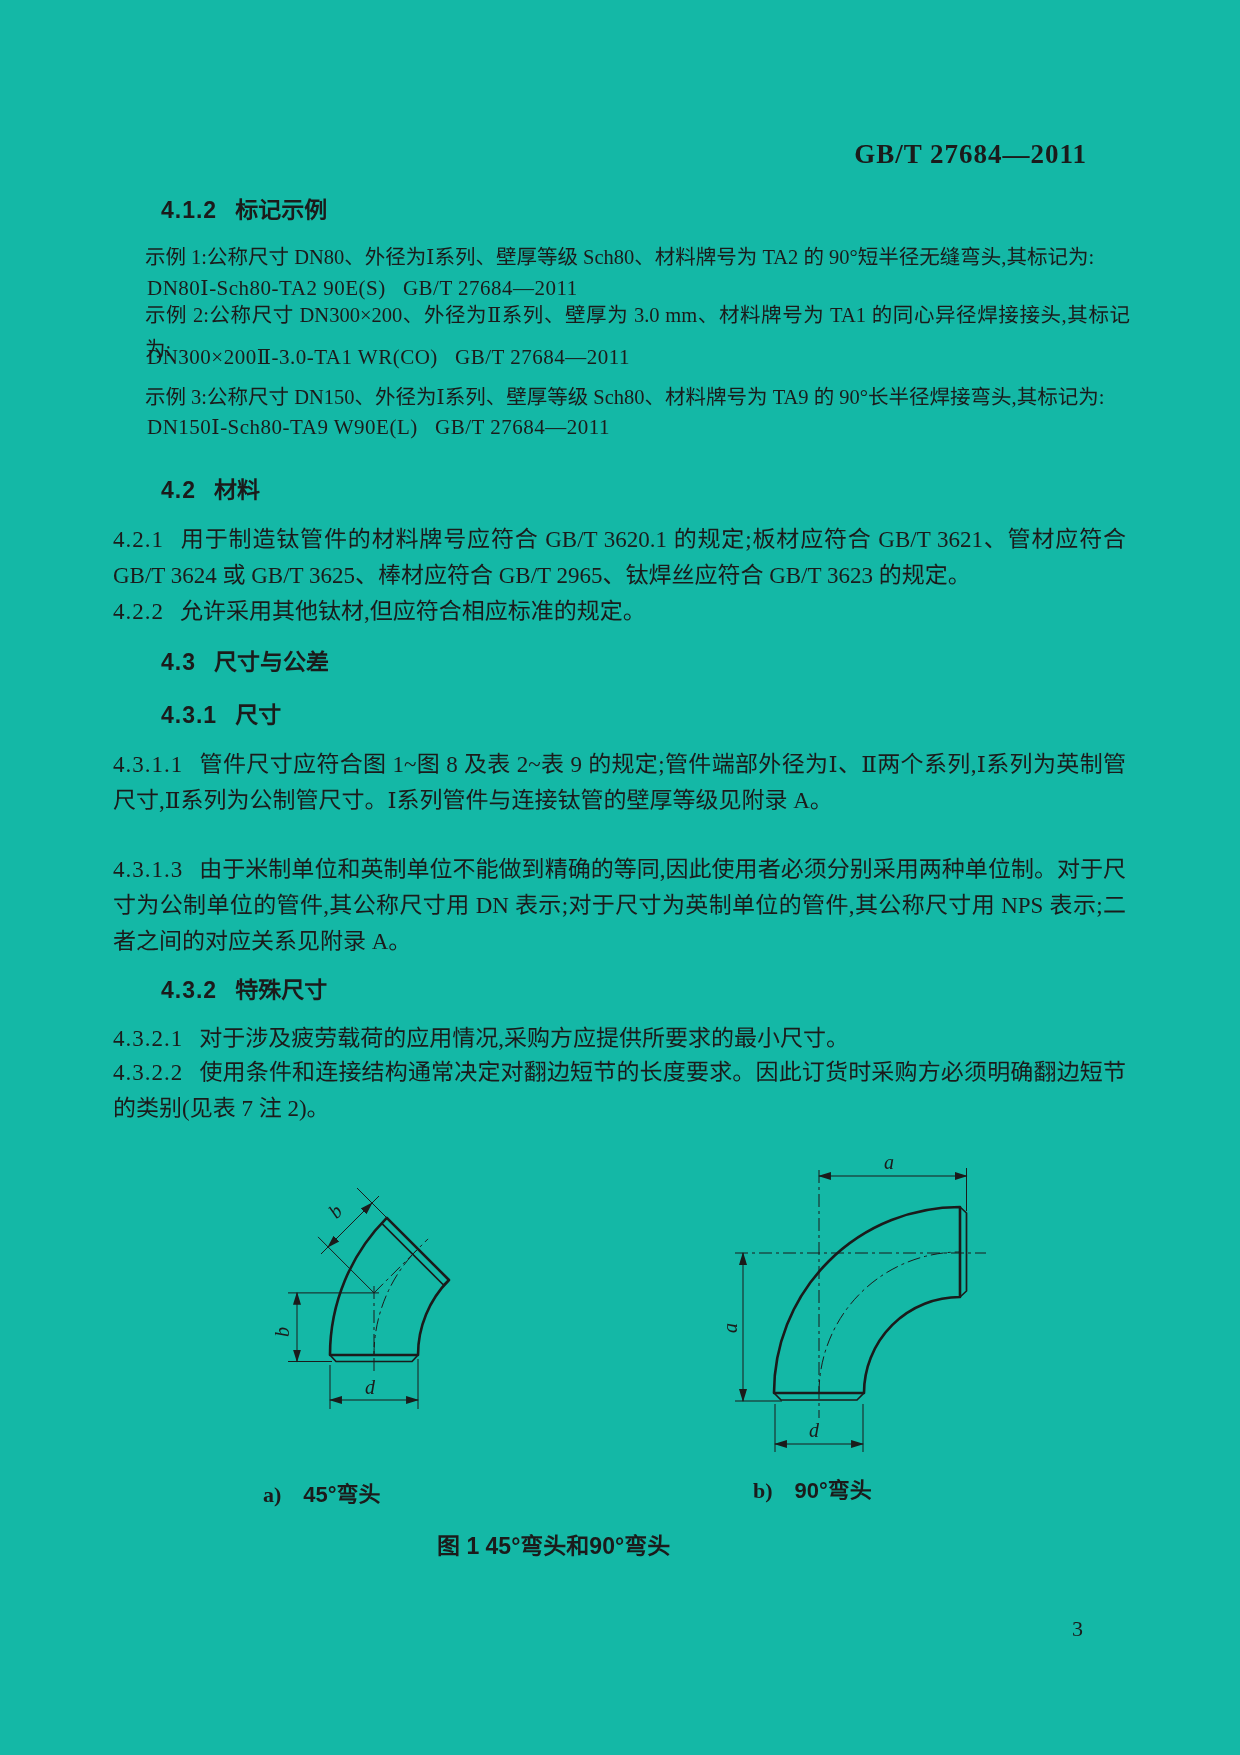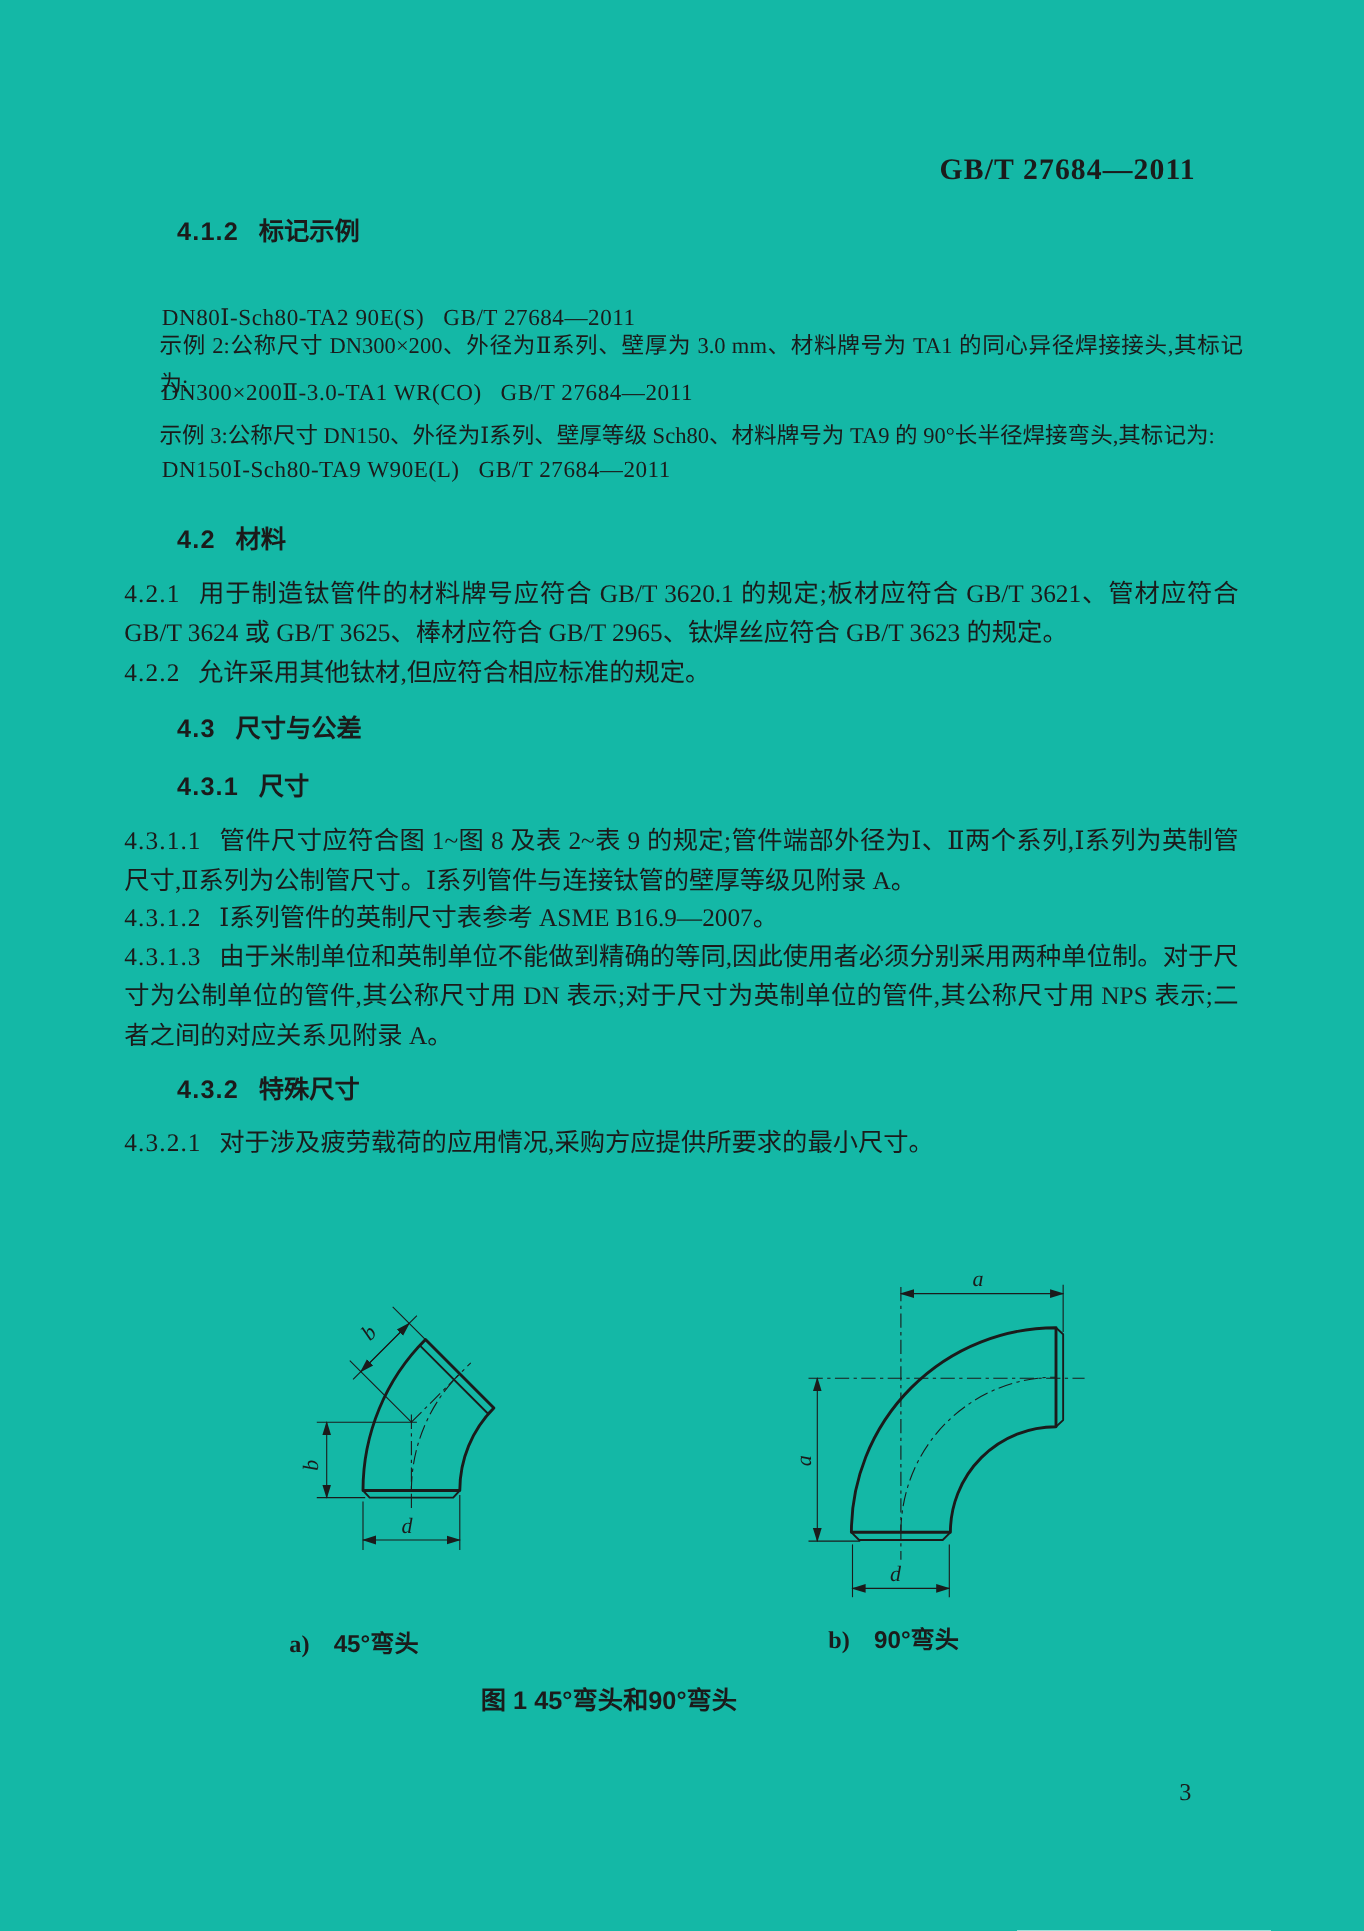--- a/index.html
+++ b/index.html
@@ -31,20 +31,21 @@
 <body>
 
 <div class="page">
 
   <div class="abs std-code" style="top:139px;right:153px;">GB/T 27684—2011</div>
 
   <div class="abs h" style="top:191px;left:113px;">
     <span class="num">4.1.2</span><span>标记示例</span>
   </div>
 
+  <div class="abs ex" style="top:240px;left:145px;">示例 1:公称尺寸 DN80、外径为Ⅰ系列、壁厚等级 Sch80、材料牌号为 TA2 的 90°短半径无缝弯头,其标记为:</div>
   <div class="abs code" style="top:276px;left:147px;text-align:right;">DN80Ⅰ-Sch80-TA2 90E(S)   GB/T 27684—2011</div>
   <div class="abs ex" style="top:298px;left:145px;">示例 2:公称尺寸 DN300×200、外径为Ⅱ系列、壁厚为 3.0 mm、材料牌号为 TA1 的同心异径焊接接头,其标记为:</div>
   <div class="abs code" style="top:345px;left:147px;">DN300×200Ⅱ-3.0-TA1 WR(CO)   GB/T 27684—2011</div>
   <div class="abs ex" style="top:380px;left:145px;">示例 3:公称尺寸 DN150、外径为Ⅰ系列、壁厚等级 Sch80、材料牌号为 TA9 的 90°长半径焊接弯头,其标记为:</div>
   <div class="abs code" style="top:415px;left:147px;">DN150Ⅰ-Sch80-TA9 W90E(L)   GB/T 27684—2011</div>
 
   <div class="abs h" style="top:471px;left:113px;">
     <span class="num">4.2</span><span>材料</span>
   </div>
 
@@ -58,33 +59,33 @@
   <div class="abs h" style="top:643px;left:113px;">
     <span class="num">4.3</span><span>尺寸与公差</span>
   </div>
   <div class="abs h" style="top:696px;left:113px;">
     <span class="num">4.3.1</span><span>尺寸</span>
   </div>
 
   <div class="abs p" style="top:747px;left:113px;">
     <span class="pnum">4.3.1.1</span><span>管件尺寸应符合图 1~图 8 及表 2~表 9 的规定;管件端部外径为Ⅰ、Ⅱ两个系列,Ⅰ系列为英制管尺寸,Ⅱ系列为公制管尺寸。Ⅰ系列管件与连接钛管的壁厚等级见附录 A。</span>
   </div>
-  <div class="abs p" style="top:817px;left:113px;">
-    <span class="pnum">4.3.1.2</span><span>Ⅰ系列管件的英制尺寸表参考 ASME B16.9—2007。</span>
-  </div>
   <div class="abs p" style="top:852px;left:113px;">
     <span class="pnum">4.3.1.3</span><span>由于米制单位和英制单位不能做到精确的等同,因此使用者必须分别采用两种单位制。对于尺寸为公制单位的管件,其公称尺寸用 DN 表示;对于尺寸为英制单位的管件,其公称尺寸用 NPS 表示;二者之间的对应关系见附录 A。</span>
   </div>
 
   <div class="abs h" style="top:971px;left:113px;">
     <span class="num">4.3.2</span><span>特殊尺寸</span>
   </div>
 
   <div class="abs p" style="top:1021px;left:113px;">
     <span class="pnum">4.3.2.1</span><span>对于涉及疲劳载荷的应用情况,采购方应提供所要求的最小尺寸。</span>
+  </div>
+  <div class="abs p" style="top:1055px;left:113px;">
+    <span class="pnum">4.3.2.2</span><span>使用条件和连接结构通常决定对翻边短节的长度要求。因此订货时采购方必须明确翻边短节的类别(见表 7 注 2)。</span>
   </div>
 
   <svg class="abs" style="top:1128px;left:258px;" width="300" height="300" viewBox="0 0 300 300">
     <defs>
       <marker id="arrA" viewBox="0 0 12 9" refX="11" refY="4.5" markerWidth="13" markerHeight="10" markerUnits="userSpaceOnUse" orient="auto-start-reverse">
         <path d="M0,0.8 L12,4.5 L0,8.2 z" fill="#1b1b1b"></path>
       </marker>
     </defs>
 
     <path class="cl" d="M 116,227 A 150 150 0 0 1 159.9,120.9"></path>

